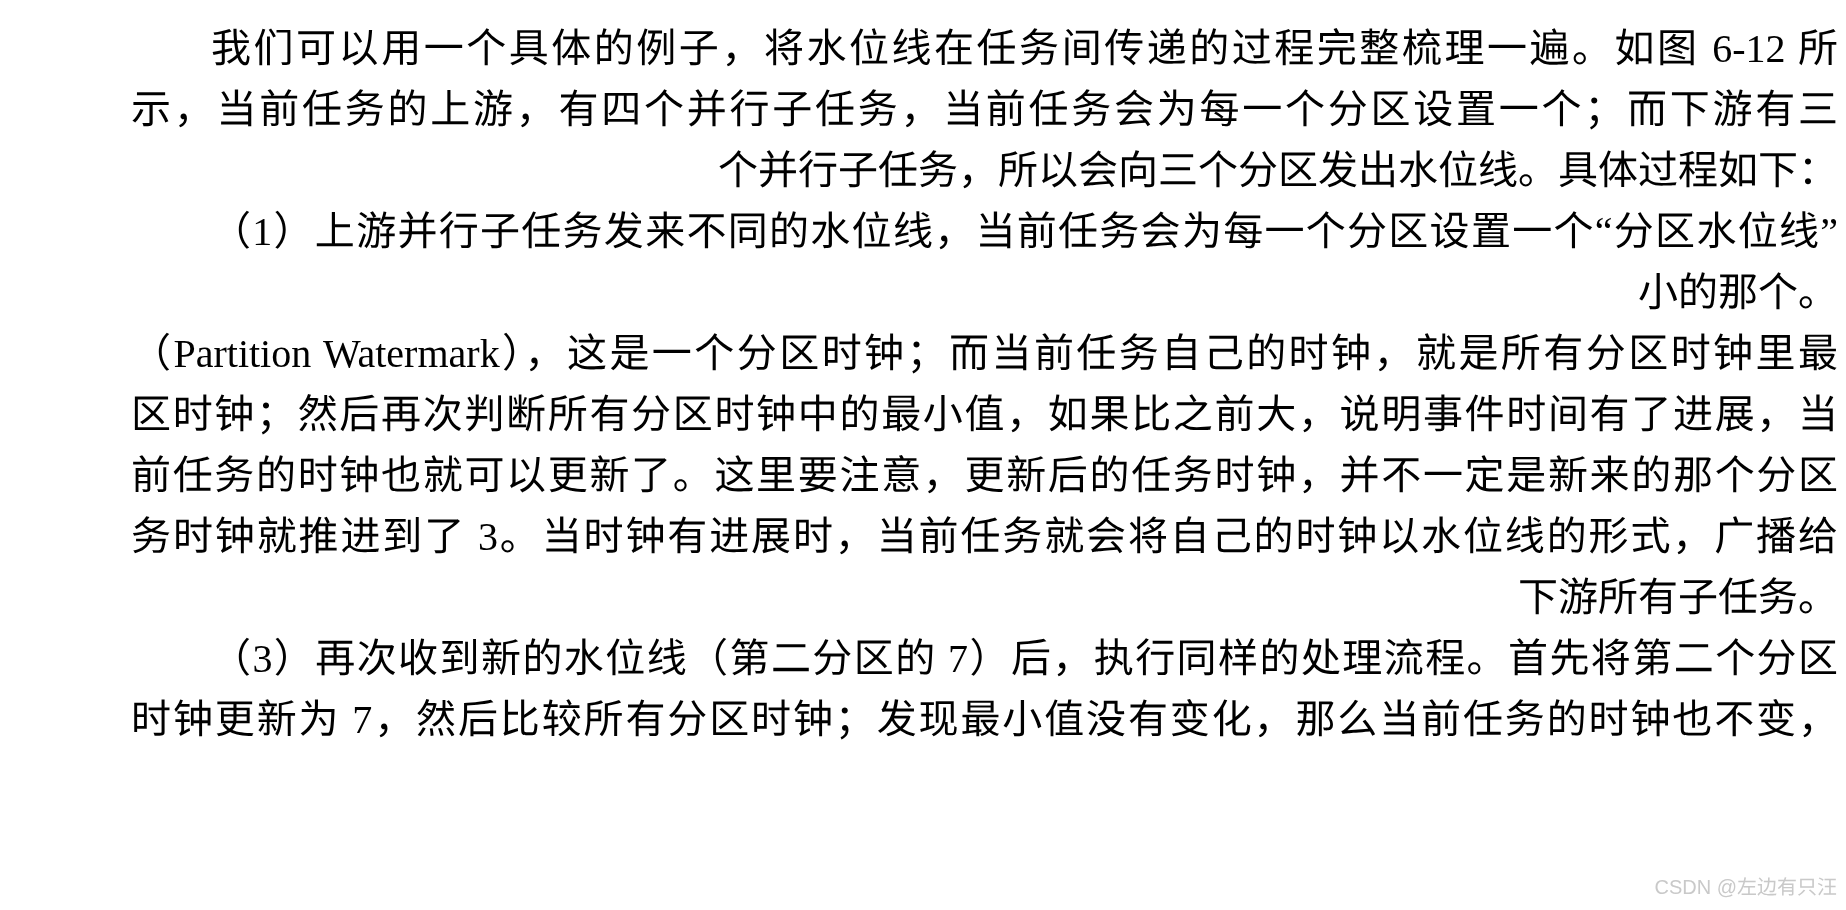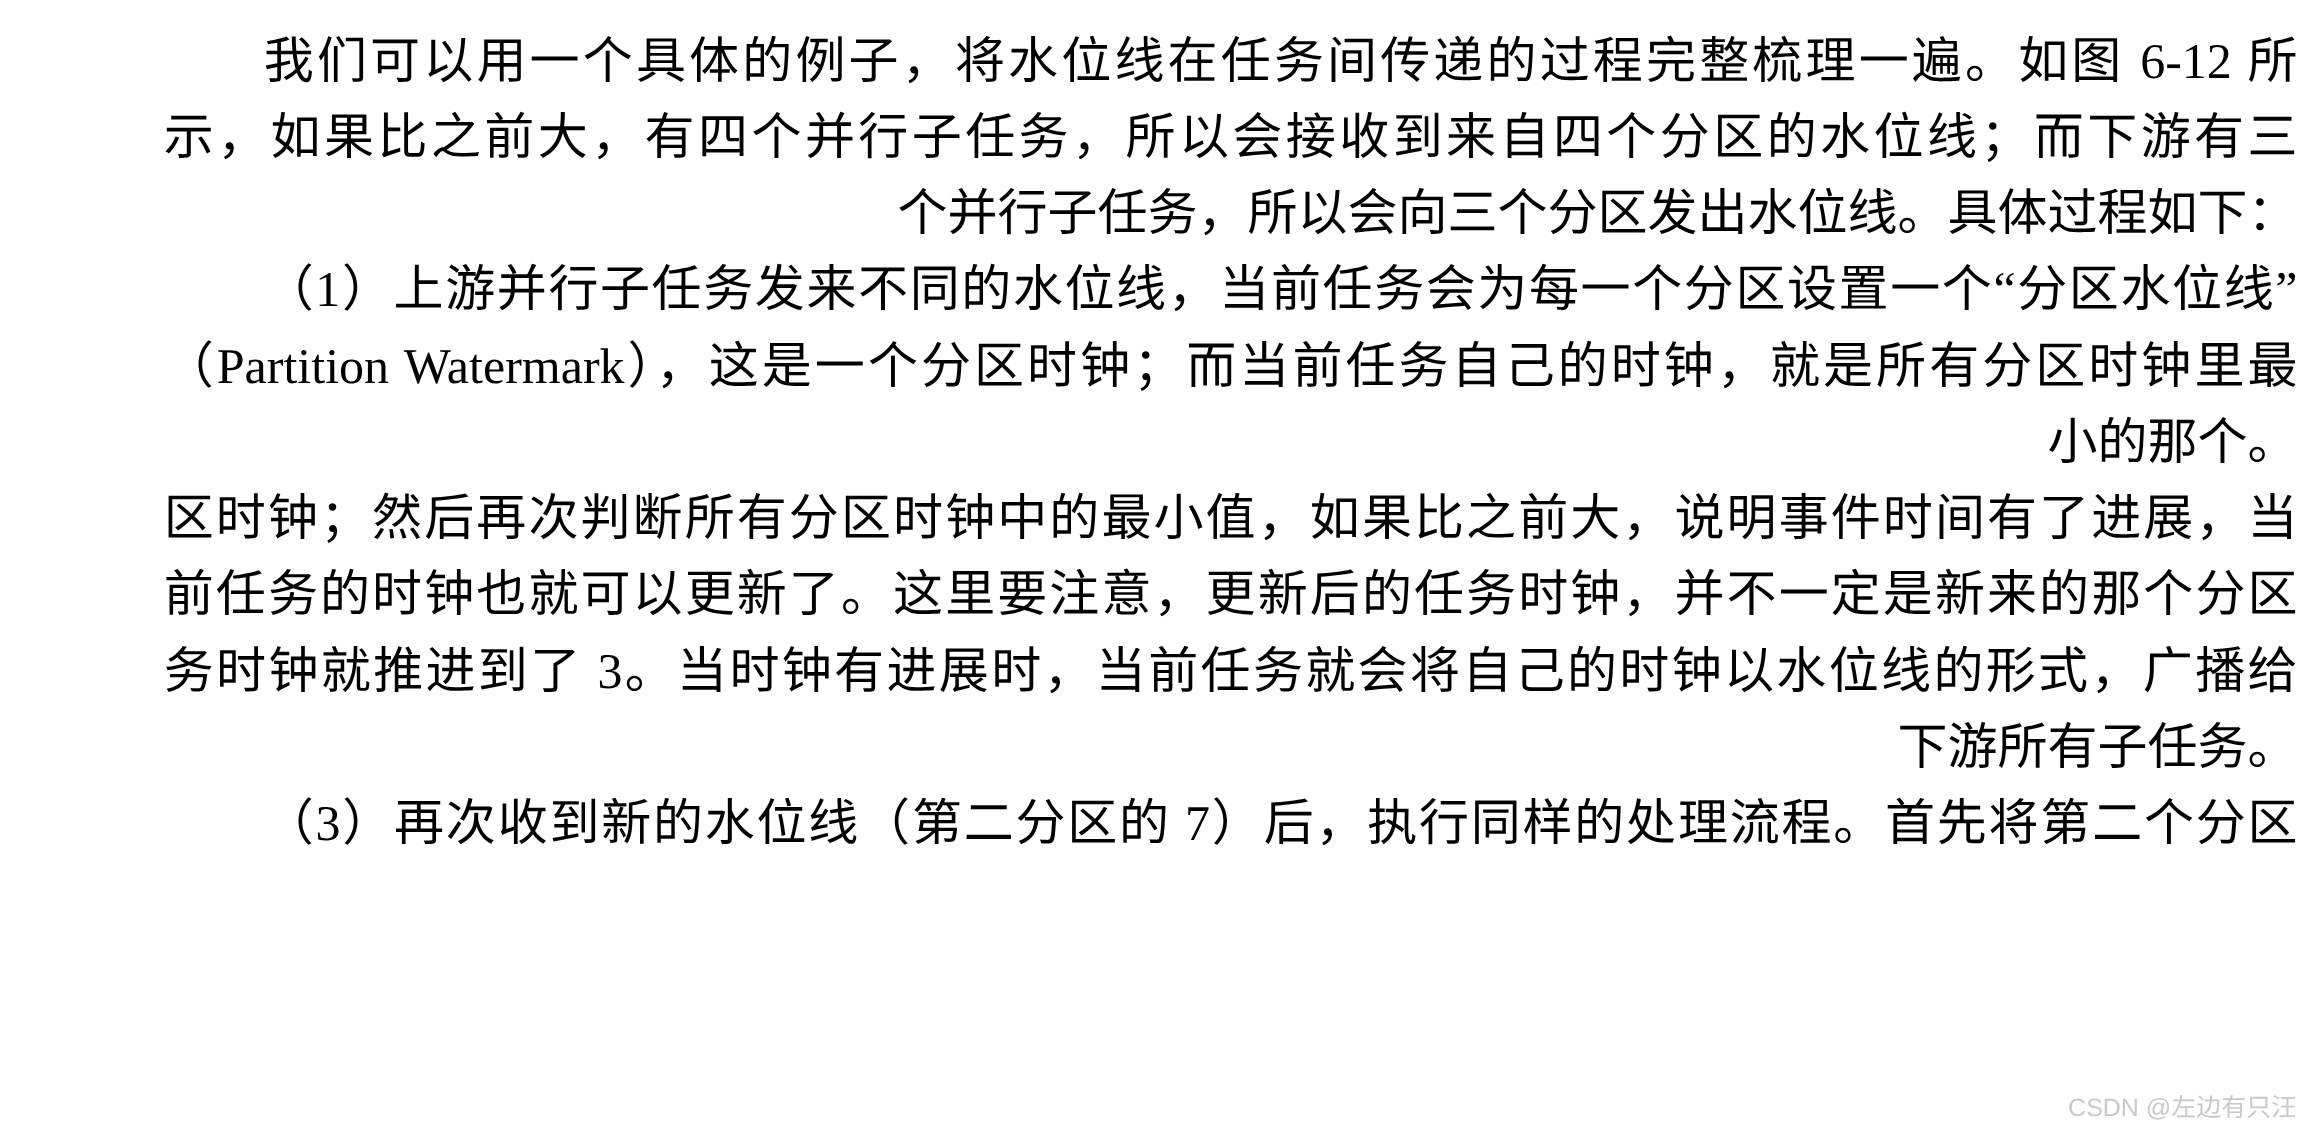--- a/index.html
+++ b/index.html
@@ -48,26 +48,27 @@
     color: #c9c9c9;
   }
 </style>
 </head>
 <body>
 
 <div class="page" style="background: rgb(255, 255, 255); color: rgb(0, 0, 0); border-radius: 11px;">
   <div class="text-block" id="text-block">
 
   <div class="line indent fill">我们可以用一个具体的例子，将水位线在任务间传递的过程完整梳理一遍。如图 6-12 所</div>
-      <div class="line fill">示，如果比之前大，有四个并行子任务，所以会接收到来自四个分区的水位线；而下游有三</div>
+      <div class="line fill">示，当前任务的上游，有四个并行子任务，当前任务会为每一个分区设置一个；而下游有三</div>
       <div class="line">个并行子任务，所以会向三个分区发出水位线。具体过程如下：</div>
       <div class="line indent fill">（1）上游并行子任务发来不同的水位线，当前任务会为每一个分区设置一个“分区水位线”</div>
+      <div class="line">小的那个。</div>
       <div class="line fill">（Partition Watermark），这是一个分区时钟；而当前任务自己的时钟，就是所有分区时钟里最</div>
-      <div class="line">小的那个。</div>
       <div class="line fill">区时钟；然后再次判断所有分区时钟中的最小值，如果比之前大，说明事件时间有了进展，当</div>
       <div class="line fill">前任务的时钟也就可以更新了。这里要注意，更新后的任务时钟，并不一定是新来的那个分区</div>
       <div class="line fill">务时钟就推进到了 3。当时钟有进展时，当前任务就会将自己的时钟以水位线的形式，广播给</div>
       <div class="line">下游所有子任务。</div>
       <div class="line indent fill">（3）再次收到新的水位线（第二分区的 7）后，执行同样的处理流程。首先将第二个分区</div>
+      <div class="line fill">时钟更新为 7，然后比较所有分区时钟；发现最小值没有变化，那么当前任务的时钟也不变，</div>
     </div>
 
   <div class="watermark" style="color: rgb(201, 201, 201); text-align: center;">CSDN @左边有只汪</div>
 </div>
 
 </body></html>

